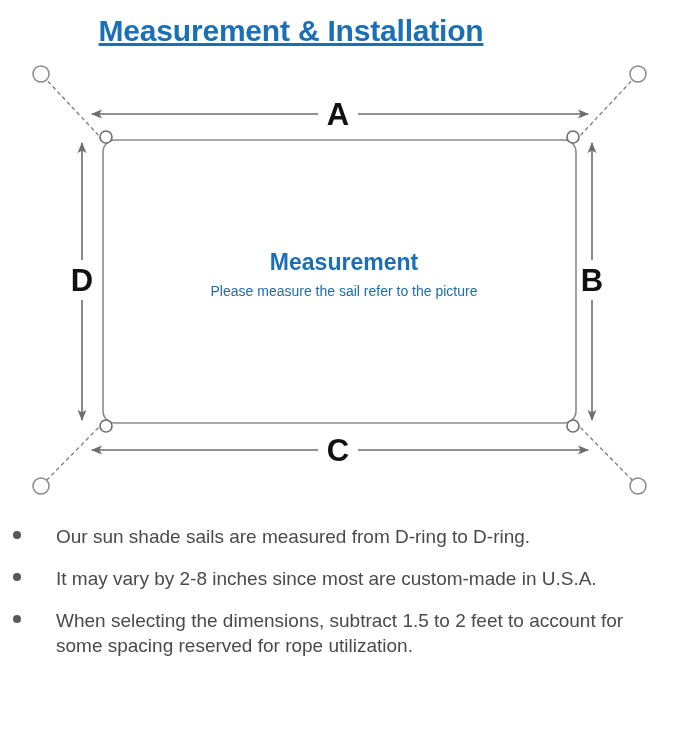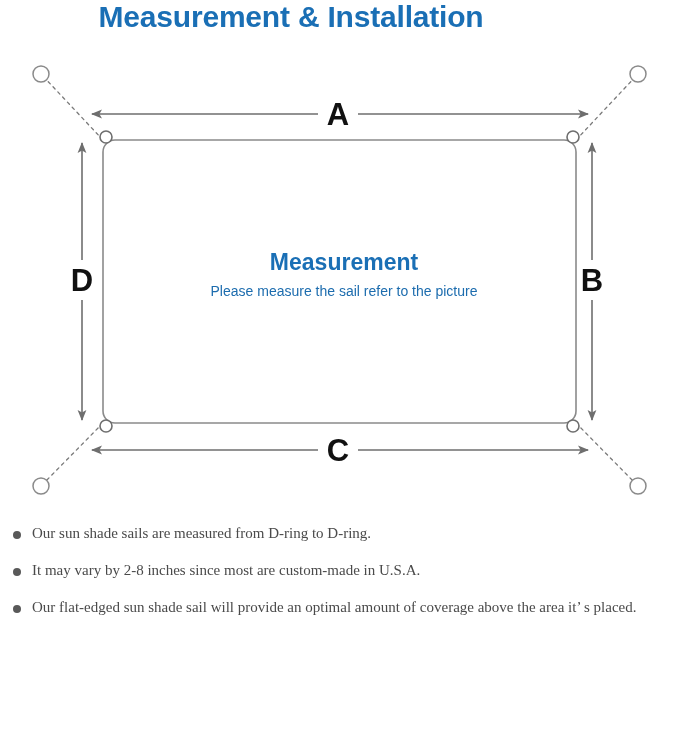--- a/index.html
+++ b/index.html
@@ -16,29 +16,30 @@
   }
   #page {
     position: relative;
     width: 679px;
     height: 739px;
     background: #ffffff;
   }
   
   .title {
     position: absolute;
-    top: 0;
+    top: 14px;
     left: 0;
     width: 582px;
     text-align: center;
     font-size: 30px;
     font-weight: bold;
     color: #1a6fb5;
     letter-spacing: -0.2px;
     white-space: nowrap;
+    text-decoration: underline;
   }
   
   .diagram {
     position: absolute;
     top: 52px;
     left: 0;
     width: 679px;
     height: 460px;
   }
   .diagram svg {
@@ -80,24 +81,25 @@
     flex: 0 0 auto;
     width: 8px;
     height: 8px;
     border-radius: 50%;
     background: #595959;
     margin-top: 7px;
     margin-right: 11px;
   }
   .note-text {
     flex: 1 1 auto;
-    font-size: 15px;
+    font-size: 19px;
     line-height: 1.32;
     color: #4a4a4a;
-    font-family: Liberation Serif, serif;
+    font-family: Liberation Sans, sans-serif;
+    margin-left: 24px;
   }
 </style>
 </head>
 <body>
 
 <div id="page">
 
   <div class="title">Measurement &amp; Installation</div>
 
   <div class="diagram">
@@ -153,17 +155,17 @@
     <div class="note-item">
       <span class="note-bullet"></span>
       <span class="note-text">Our sun shade sails are measured from D-ring to D-ring.</span>
     </div>
     <div class="note-item">
       <span class="note-bullet"></span>
       <span class="note-text">It may vary by 2-8 inches since most are custom-made in U.S.A.</span>
     </div>
     <div class="note-item">
       <span class="note-bullet"></span>
-      <span class="note-text">Our flat-edged sun shade sail will provide an optimal amount of coverage above the area it’ s placed.</span>
+      <span class="note-text">When selecting the dimensions, subtract 1.5 to 2 feet to account for some spacing reserved for rope utilization.</span>
     </div>
   </div>
 
 </div>
 
 </body></html>

